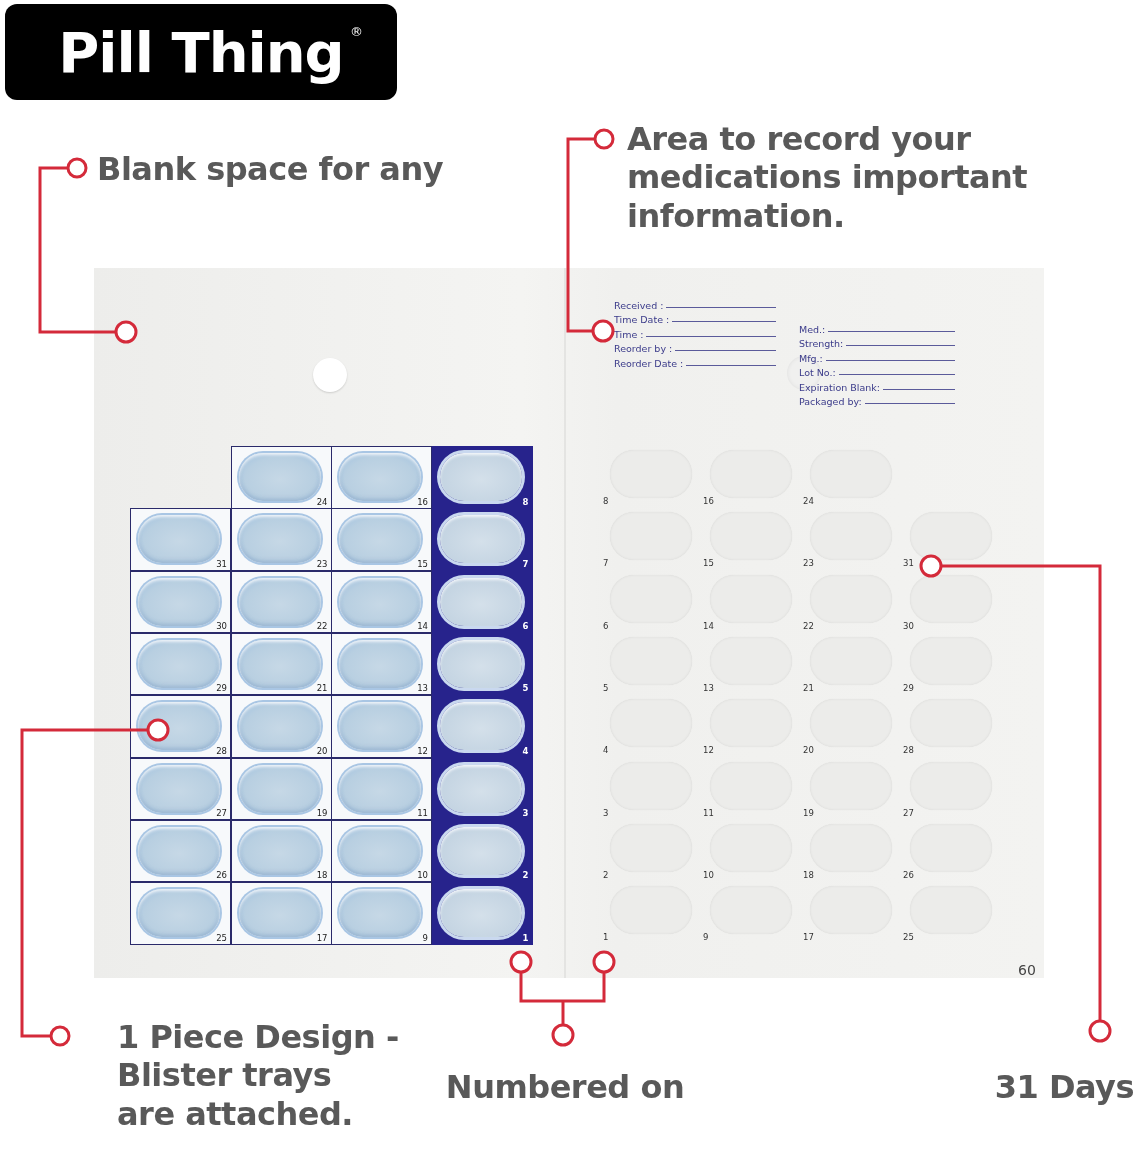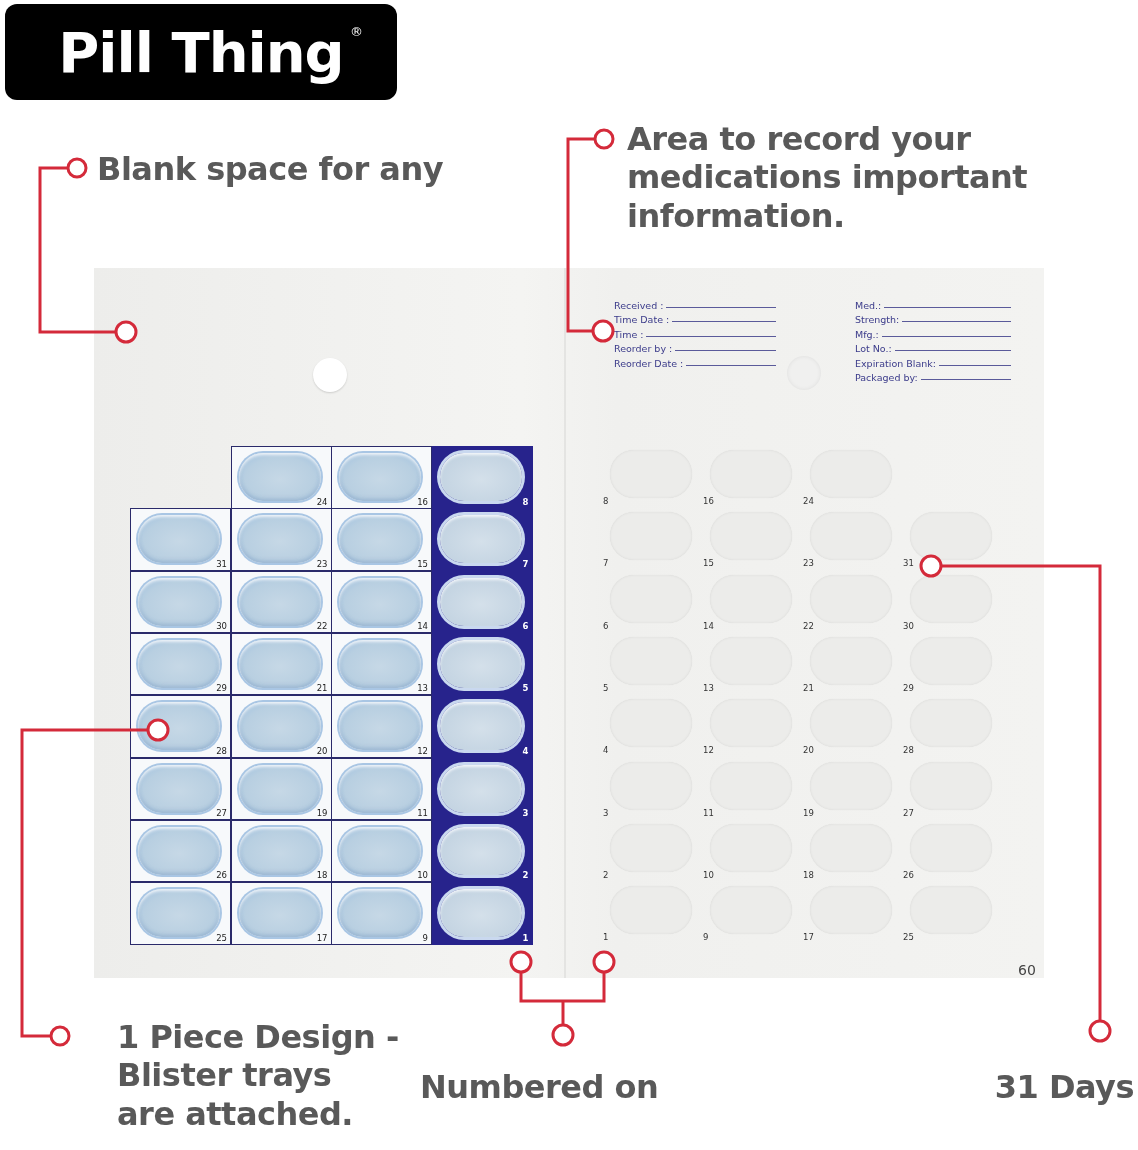--- a/index.html
+++ b/index.html
@@ -11,34 +11,34 @@
     background: #000000; border-radius: 12px;
     display: flex; align-items: center; justify-content: center;
   }
   .logo-text { color: #fff; font-family: "DejaVu Sans", sans-serif; font-weight: bold; font-size: 56px; letter-spacing: -1px; }
   .logo-reg { position: absolute; right: 34px; top: 20px; color: #fff; font-size: 13px; }
 
   .callout { position: absolute; font-weight: bold; color: #595959; line-height: 1.2; font-size: 32px; letter-spacing: -0.5px; }
   .c-blank { left: 97px; top: 150px; }
   .c-area { left: 627px; top: 120px; }
   .c-piece { left: 85px; top: 1018px; margin-left: 32px; }
-  .c-front { left: 420px; top: 1068px; text-align: left; width: 290px; }
+  .c-front { left: 420px; top: 1068px; text-align: center; width: 290px; }
   .c-days { right: 4px; top: 1068px; text-align: right; }
 
   .card {
     position: absolute; left: 94px; top: 268px; width: 950px; height: 710px;
     background: linear-gradient(90deg, #ededeb 0%, #f4f4f2 45%, #f0f0ee 55%, #f3f3f1 100%);
   }
   .fold { position: absolute; left: 470px; top: 0; width: 2px; height: 100%; background: #e4e4e2; }
   .hole { position: absolute; left: 219px; top: 90px; width: 34px; height: 34px; border-radius: 50%; background: #fff; box-shadow: 0 1px 2px rgba(0,0,0,0.15); }
   .hole-back { position: absolute; left: 693px; top: 88px; width: 34px; height: 34px; border-radius: 50%; background: #f0f0ef; box-shadow: inset 0 0 4px rgba(0,0,0,0.08); }
 
   .info { position: absolute; top: 28px; font-size: 9.5px; color: #3b3b8a; }
   .info-left { left: 520px; width: 162px; }
-  .info-right { left: 761px; width: 156px; }
+  .info-right { left: 705px; width: 156px; margin-top: 24px; }
   .info-row { display: flex; align-items: flex-end; height: 14.5px; }
   .info-label { white-space: nowrap; }
   .info-line { flex: 1; border-bottom: 1px solid #5a5a9a; margin-left: 3px; margin-bottom: 3px; }
 
   .tray { position: absolute; left: 130px; top: 446px; }
   .cell {
     position: absolute; width: 101px; height: 62.5px; border: 1px solid #2a2a6a;
     background: #f7f9fb;
   }
   .cell.dark { background: #27238c; border-color: #27238c; }

